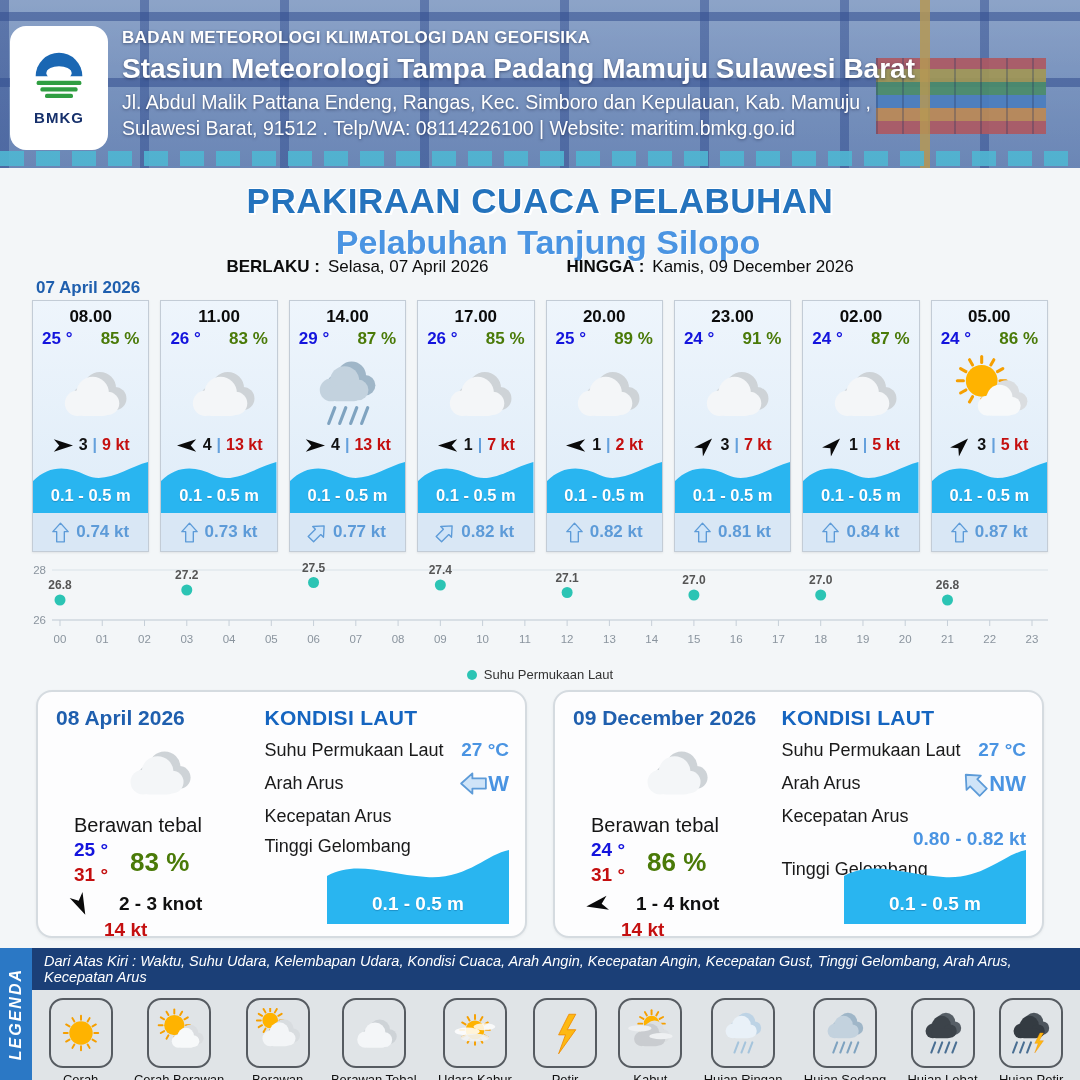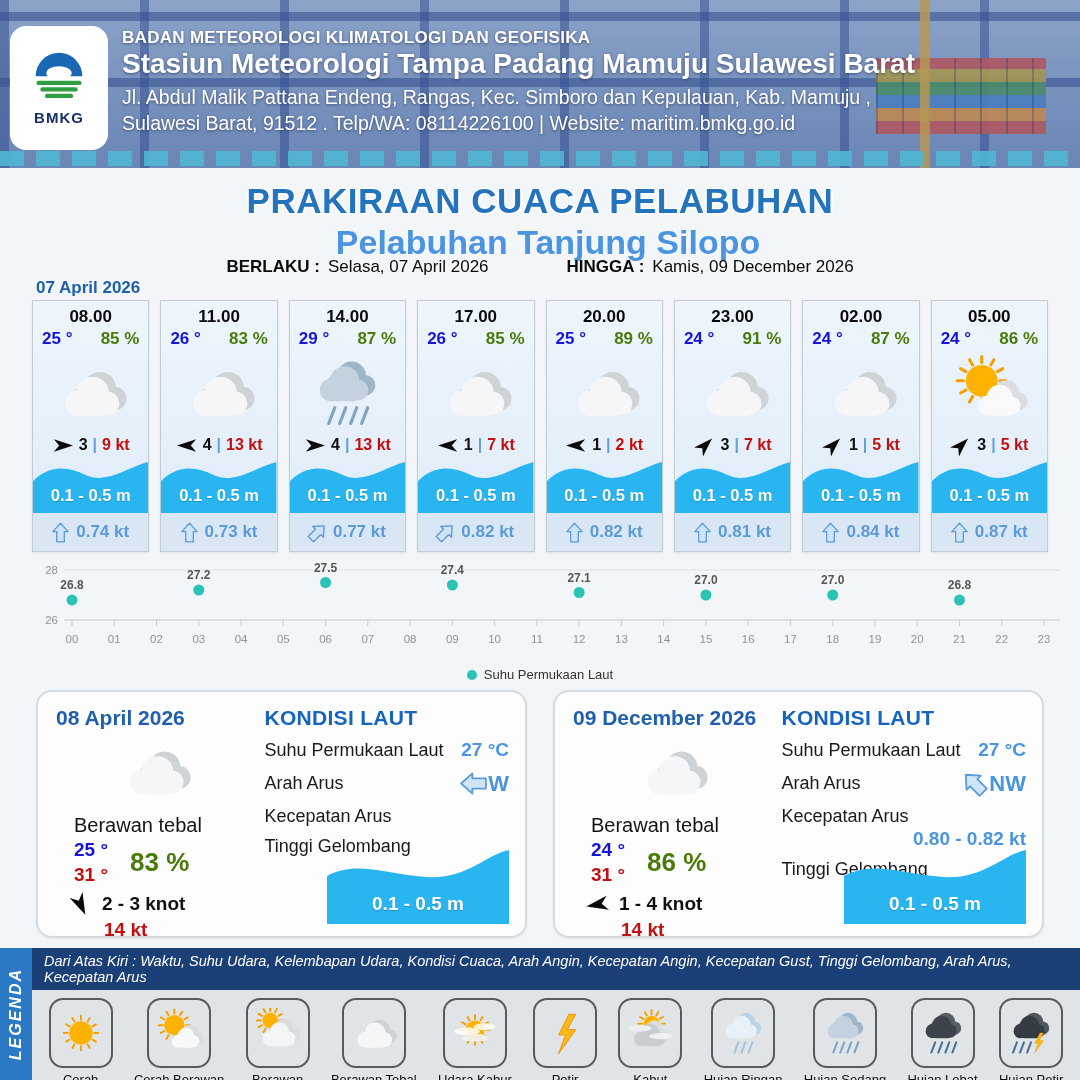--- a/index.html
+++ b/index.html
@@ -21,21 +21,21 @@
   .hdr-overlay{position:absolute;inset:0;background:rgba(64,84,148,.28)}
   .seats{position:absolute;bottom:2px;left:0;right:0;height:15px;
     background:repeating-linear-gradient(90deg,#4fb6d2 0 24px,transparent 24px 36px);opacity:.9}
   .logo{position:absolute;left:10px;top:26px;width:98px;height:124px;background:#fff;border-radius:16px;
     display:flex;flex-direction:column;align-items:center;justify-content:center;gap:3px;z-index:5}
   .logo-svg{width:56px;height:56px}
   .logo-txt{font-weight:bold;color:#16306b;font-size:15px;letter-spacing:1px}
   .hdr-text{position:absolute;left:122px;top:28px;right:14px;z-index:5;color:#fff;
     text-shadow:0 1px 3px rgba(20,30,60,.55)}
   .hdr-agency{font-size:17px;font-weight:bold;letter-spacing:.3px}
-  .hdr-station{font-size:28px;font-weight:bold;}
+  .hdr-station{font-size:28px;font-weight:bold;margin-top:5px}
   .hdr-addr{font-size:19.5px;margin-top:5px;line-height:1.32}
 
   
   .title-main{position:absolute;top:181px;left:0;width:100%;text-align:center;font-size:35px;font-weight:800;
     color:#2473bd;letter-spacing:.5px;text-shadow:2px 2px 0 #fff,-1px -1px 0 #fff,1px -1px 0 #fff,-1px 1px 0 #fff}
   .title-sub{position:absolute;top:223px;left:8px;width:100%;text-align:center;font-size:34px;font-weight:800;
     color:#4a94e2;text-shadow:1px 1px 0 #fff}
   .validity{position:absolute;top:257px;left:0;width:100%;display:flex;justify-content:center;gap:78px;
     font-size:17px;color:#0c0c0c}
   .v-seg{display:flex;gap:8px}
@@ -64,42 +64,42 @@
   .hwave path,.dwave path{fill:#29b5f0}
   .wavetxt{position:absolute;left:0;right:0;bottom:8px;text-align:center;color:#fff;font-weight:bold;
     font-size:16.5px;text-shadow:0 1px 1px rgba(0,60,110,.3)}
   .hcur{width:100%;height:38px;display:flex;align-items:center;justify-content:center;gap:7px;
     background:#d9e7f5;font-size:17px;font-weight:bold;color:#5d9bd8}
   .rot{display:inline-flex}
   .carrow{width:17px;height:21px;fill:#cfe4f8;stroke:#5d9bd8;stroke-width:1.6;stroke-linejoin:round}
   .carrow.big{width:25px;height:27px}
 
   
-  .chart-wrap{position:absolute;left:36px;top:556px;width:1024px;height:114px}
+  .chart-wrap{position:absolute;left:24px;top:556px;width:1024px;height:114px}
   .chart-wrap svg{width:100%;height:100%}
   .ax{font-size:11.5px;fill:#8a949e;font-family:"Liberation Sans",sans-serif}
   .dv{font-size:12px;font-weight:bold;fill:#555;font-family:"Liberation Sans",sans-serif}
   .chart-legend{position:absolute;top:667px;left:0;width:100%;display:flex;justify-content:center;
     align-items:center;gap:7px;font-size:13px;color:#333}
   .cl-dot{width:10px;height:10px;border-radius:50%;background:#2bc4b4;display:inline-block}
 
   
   .daily-row{position:absolute;left:36px;top:690px;width:1008px;height:248px;display:flex;gap:26px}
   .dcard{flex:1;position:relative;background:#fdfdfe;border:2px solid #d5dbe0;border-radius:16px;
     box-shadow:0 1px 3px rgba(0,0,0,.06);padding:14px 18px;overflow:hidden}
   .ddate{color:#1f5fae;font-size:21px;font-weight:bold}
   .dleft{position:absolute;left:22px;top:42px;width:44%}
   .dicon{margin-left:52px;height:76px}
   .dicon svg{width:88px;height:76px}
   .dcond{font-size:20px;color:#151515;margin-top:4px;margin-left:14px}
   .dtemps{display:flex;align-items:center;gap:22px;margin-left:14px;margin-top:2px}
   .dtmin{color:#1414dd;font-size:19px;font-weight:bold}
   .dtmax{color:#c40f0f;font-size:19px;font-weight:bold;margin-top:3px}
   .dhum{color:#4a7a08;font-size:26px;font-weight:bold}
-  .dwind{display:flex;align-items:center;gap:9px;font-size:19px;font-weight:bold;color:#101010;
+  .dwind{display:flex;align-items:center;gap:26px;font-size:19px;font-weight:bold;color:#101010;
     margin-left:8px;margin-top:7px}
   .dgust{color:#c40f0f;font-size:19px;font-weight:bold;margin-left:44px;margin-top:4px}
   .dsea{position:absolute;left:46.5%;right:16px;top:14px;bottom:12px}
   .dsea-title{color:#1565c0;font-size:21px;font-weight:bold;letter-spacing:.3px}
   .sea-row{display:flex;justify-content:space-between;align-items:center;margin-top:9px}
   .sea-label{font-size:18px;color:#1a1a1a}
   .sea-label.mt{margin-top:9px}
   .sea-val{color:#4a94e2;font-size:19px;font-weight:bold}
   .sea-dir{display:flex;align-items:center;gap:2px;color:#4a94e2;font-size:22px;font-weight:bold}
   .sea-speed-val{text-align:right;color:#4a94e2;font-size:19px;font-weight:bold;margin-top:1px}

